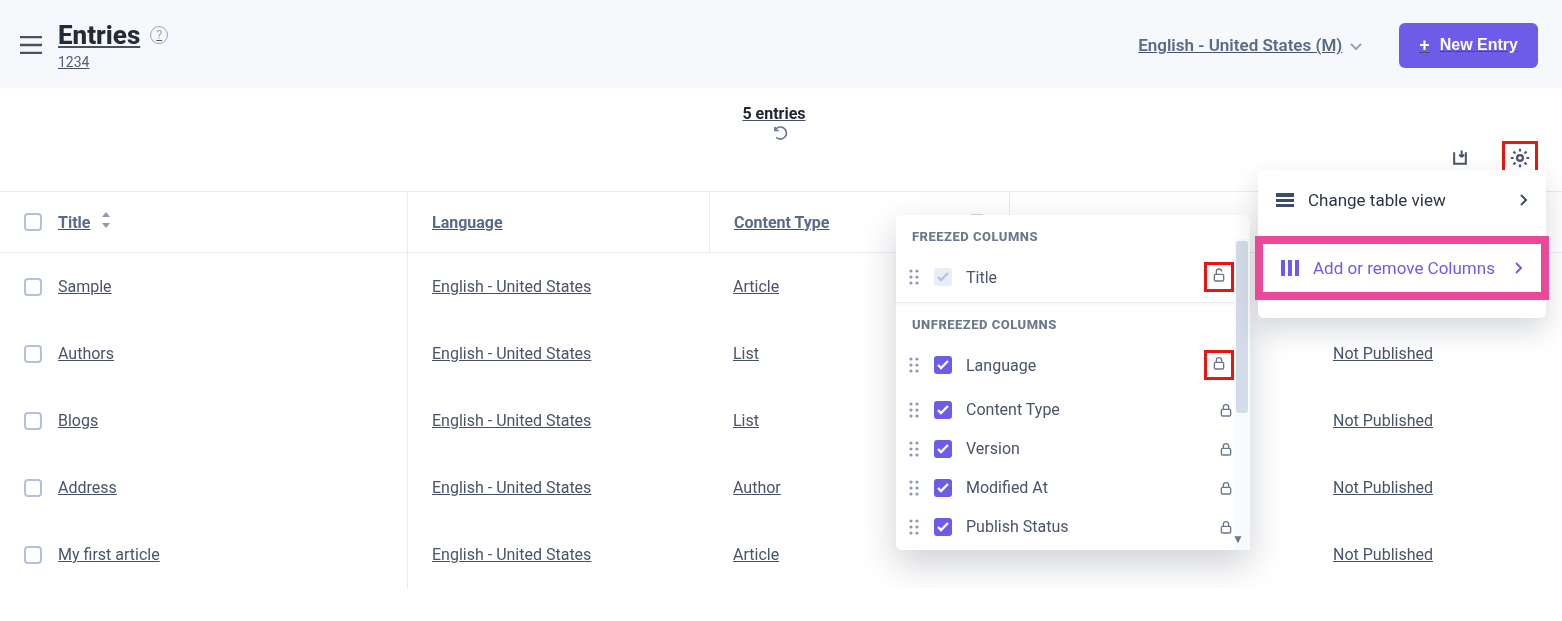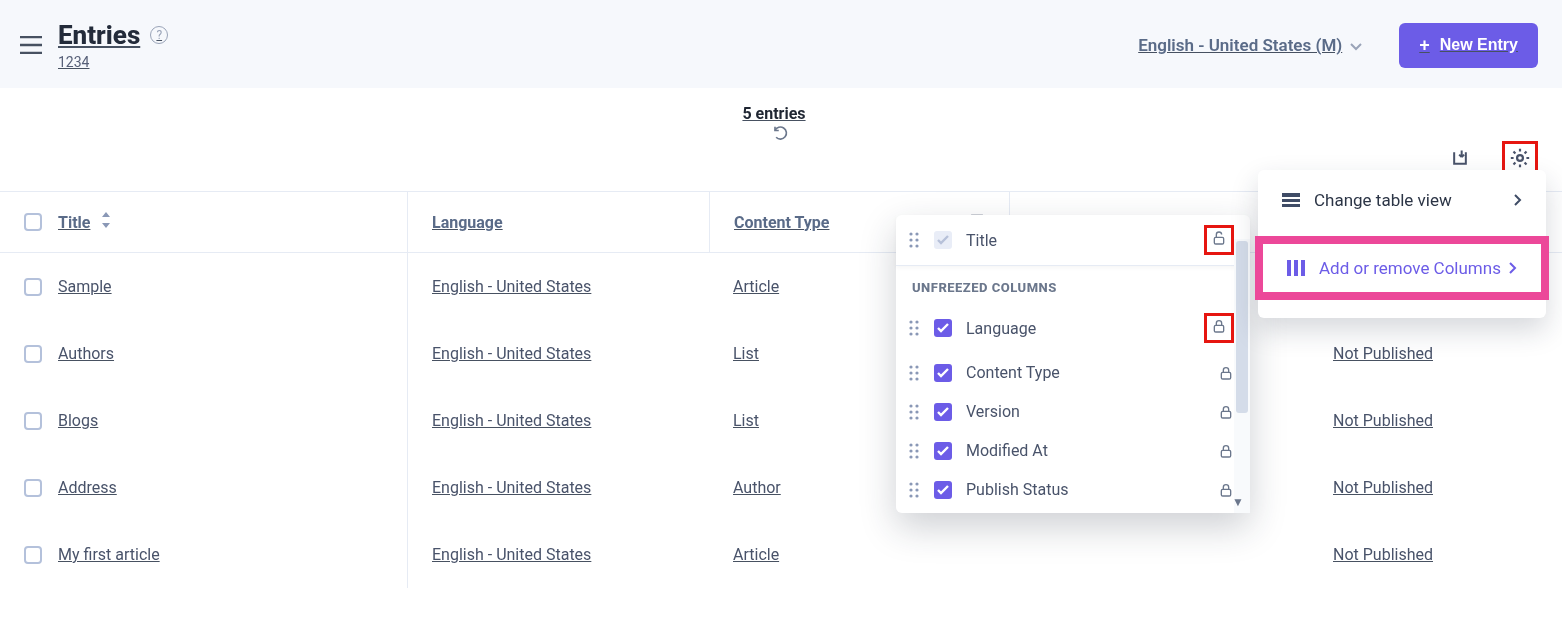--- a/index.html
+++ b/index.html
@@ -122,21 +122,21 @@
     top: 170px;
     width: 288px;
     background: #fff;
     border-radius: 6px;
     box-shadow: 0 12px 28px rgba(30, 40, 60, 0.18);
     z-index: 30;
     padding: 6px 0 6px 0;
   }
   .gear-menu .mi {
     display: flex; align-items: center;
-    padding: 14px 24px;
+    padding: 14px 18px;
     font-size: 17px;
     cursor: pointer;
     color: #2c3546;
   }
   .gear-menu .mi .mi-icon { margin-right: 14px; color: #3f4c66; display: inline-flex; }
   .gear-menu .mi .mi-arrow { margin-left: auto; color: #3f4c66; }
   .gear-menu .mi-active {
     border: 8px solid #ec4899;
     margin: 12px -3px;
     color: #6c5ce7;
@@ -366,20 +366,21 @@
             <path d="M1 1l5 5-5 5" fill="none" stroke="currentColor" stroke-width="2"></path>
           </svg>
       </span>
     </div>
   </div>
 
   <div class="cols-panel">
     <div class="scroll-track"></div>
     <div class="scroll-thumb"></div>
 
+    <div class="sec-label">FREEZED COLUMNS</div>
 
     <div class="col-row" style="border-bottom:1px solid #e6ebf4; box-shadow: 0 2px 4px rgba(0,0,0,0.04);">
       <span class="drag">
         <svg width="12" height="18" viewBox="0 0 12 18">
             <circle cx="3" cy="3" r="1.6" fill="currentColor"></circle>
             <circle cx="9" cy="3" r="1.6" fill="currentColor"></circle>
             <circle cx="3" cy="9" r="1.6" fill="currentColor"></circle>
             <circle cx="9" cy="9" r="1.6" fill="currentColor"></circle>
             <circle cx="3" cy="15" r="1.6" fill="currentColor"></circle>
             <circle cx="9" cy="15" r="1.6" fill="currentColor"></circle>

